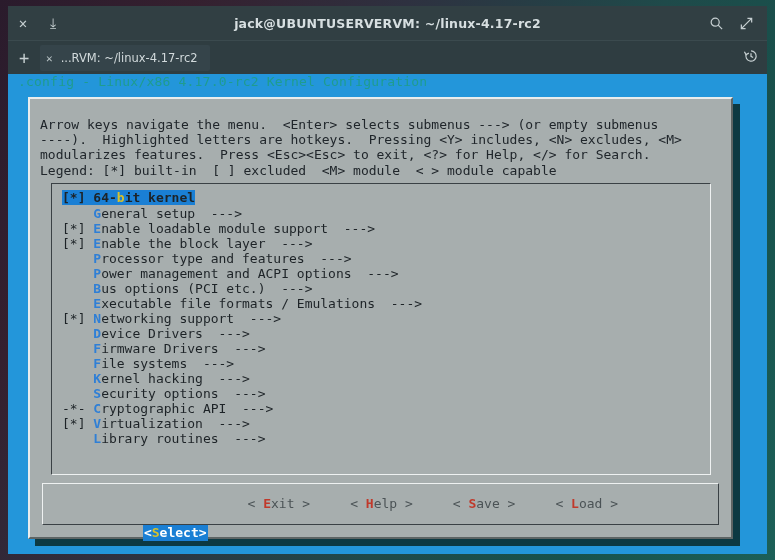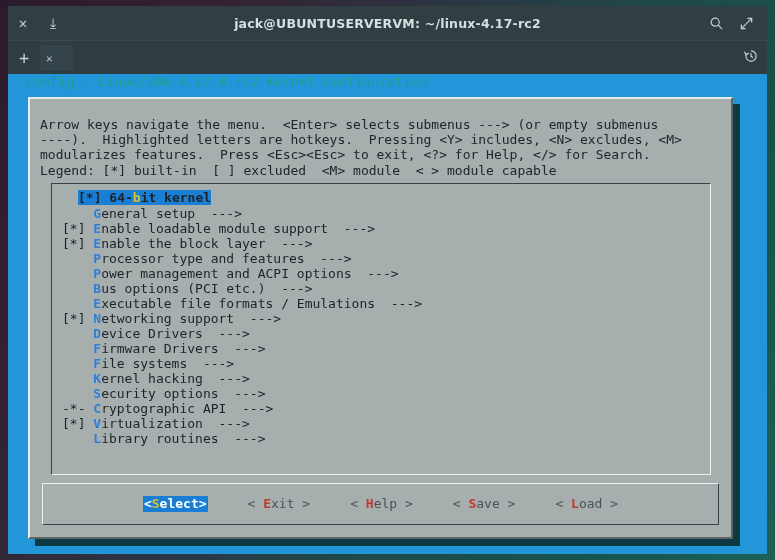--- a/index.html
+++ b/index.html
@@ -103,39 +103,39 @@
   }
   #menu-list{position:absolute;left:10px;top:3px;right:4px;}
   .menu-row{
     font-size:13px;line-height:15px;white-space:pre;color:#1d2327;height:15px;
   }
   .menu-row .mark{color:#1d2327;}
   .menu-row .hot{color:#2f7fd6;font-weight:bold;}
   .menu-row .lbl{color:#1d2327;}
   .menu-row.sel{display:inline-block;}
   .menu-row.sel .selbox{
-    background:#1a7fd4;color:#ffffff;font-weight:bold;display:inline-block;margin-left:16px;
+    background:#1a7fd4;color:#ffffff;font-weight:bold;display:inline-block;
   }
   .menu-row.sel .hot{color:#d8c12b;font-weight:bold;}
   
   #button-frame{
     position:absolute;left:12px;top:384px;width:677px;height:42px;
     background:#a7aeae;
     border-top:1px solid #eef1f1;border-left:1px solid #eef1f1;
     border-right:1px solid #3a4145;border-bottom:1px solid #3a4145;
     box-sizing:border-box;
   }
   #buttons{
     position:absolute;left:0;right:0;top:12px;
     display:flex;justify-content:center;gap:40px;
     font-size:13px;line-height:16px;white-space:pre;
   }
   .btn{color:#4b5356;}
   .btn .bhot{color:#c0392b;font-weight:bold;}
-  .btn.active{background:#1a7fd4;color:#ffffff;font-weight:bold;padding:0 1px;}
+  .btn.active{background:#1a7fd4;color:#ffffff;font-weight:bold;padding:0 1px;margin-top:29px;}
   .btn.active .bhot{color:#d8c12b;}
 </style>
 </head>
 <body>
 
 <div id="desktop"></div>
 
 <div id="term-window">
 
   <div id="titlebar">
@@ -156,20 +156,21 @@
           <polyline points="7,13.5 2.5,13.5 2.5,9" fill="none" stroke="#c6cfd1" stroke-width="1.3"></polyline>
         </svg>
       </span>
     </div>
   </div>
 
   <div id="tabbar">
     <span class="plus">+</span>
     <div class="tab">
       <span class="tab-close">✕</span>
+      <span class="tab-label">...RVM: ~/linux-4.17-rc2</span>
     </div>
     <div class="tb-right">
       <span class="tb-icon">
         <svg width="16" height="16" viewBox="0 0 18 18" aria-hidden="true">
           <path d="M9 3.2 A5.8 5.8 0 1 1 3.6 7" fill="none" stroke="#c6cfd1" stroke-width="1.4"></path>
           <polyline points="1.6,4.2 3.4,7.4 6.6,5.8" fill="none" stroke="#c6cfd1" stroke-width="1.4"></polyline>
           <polyline points="9,6 9,9.3 11.4,10.6" fill="none" stroke="#c6cfd1" stroke-width="1.4"></polyline>
         </svg>
       </span>
     </div>

